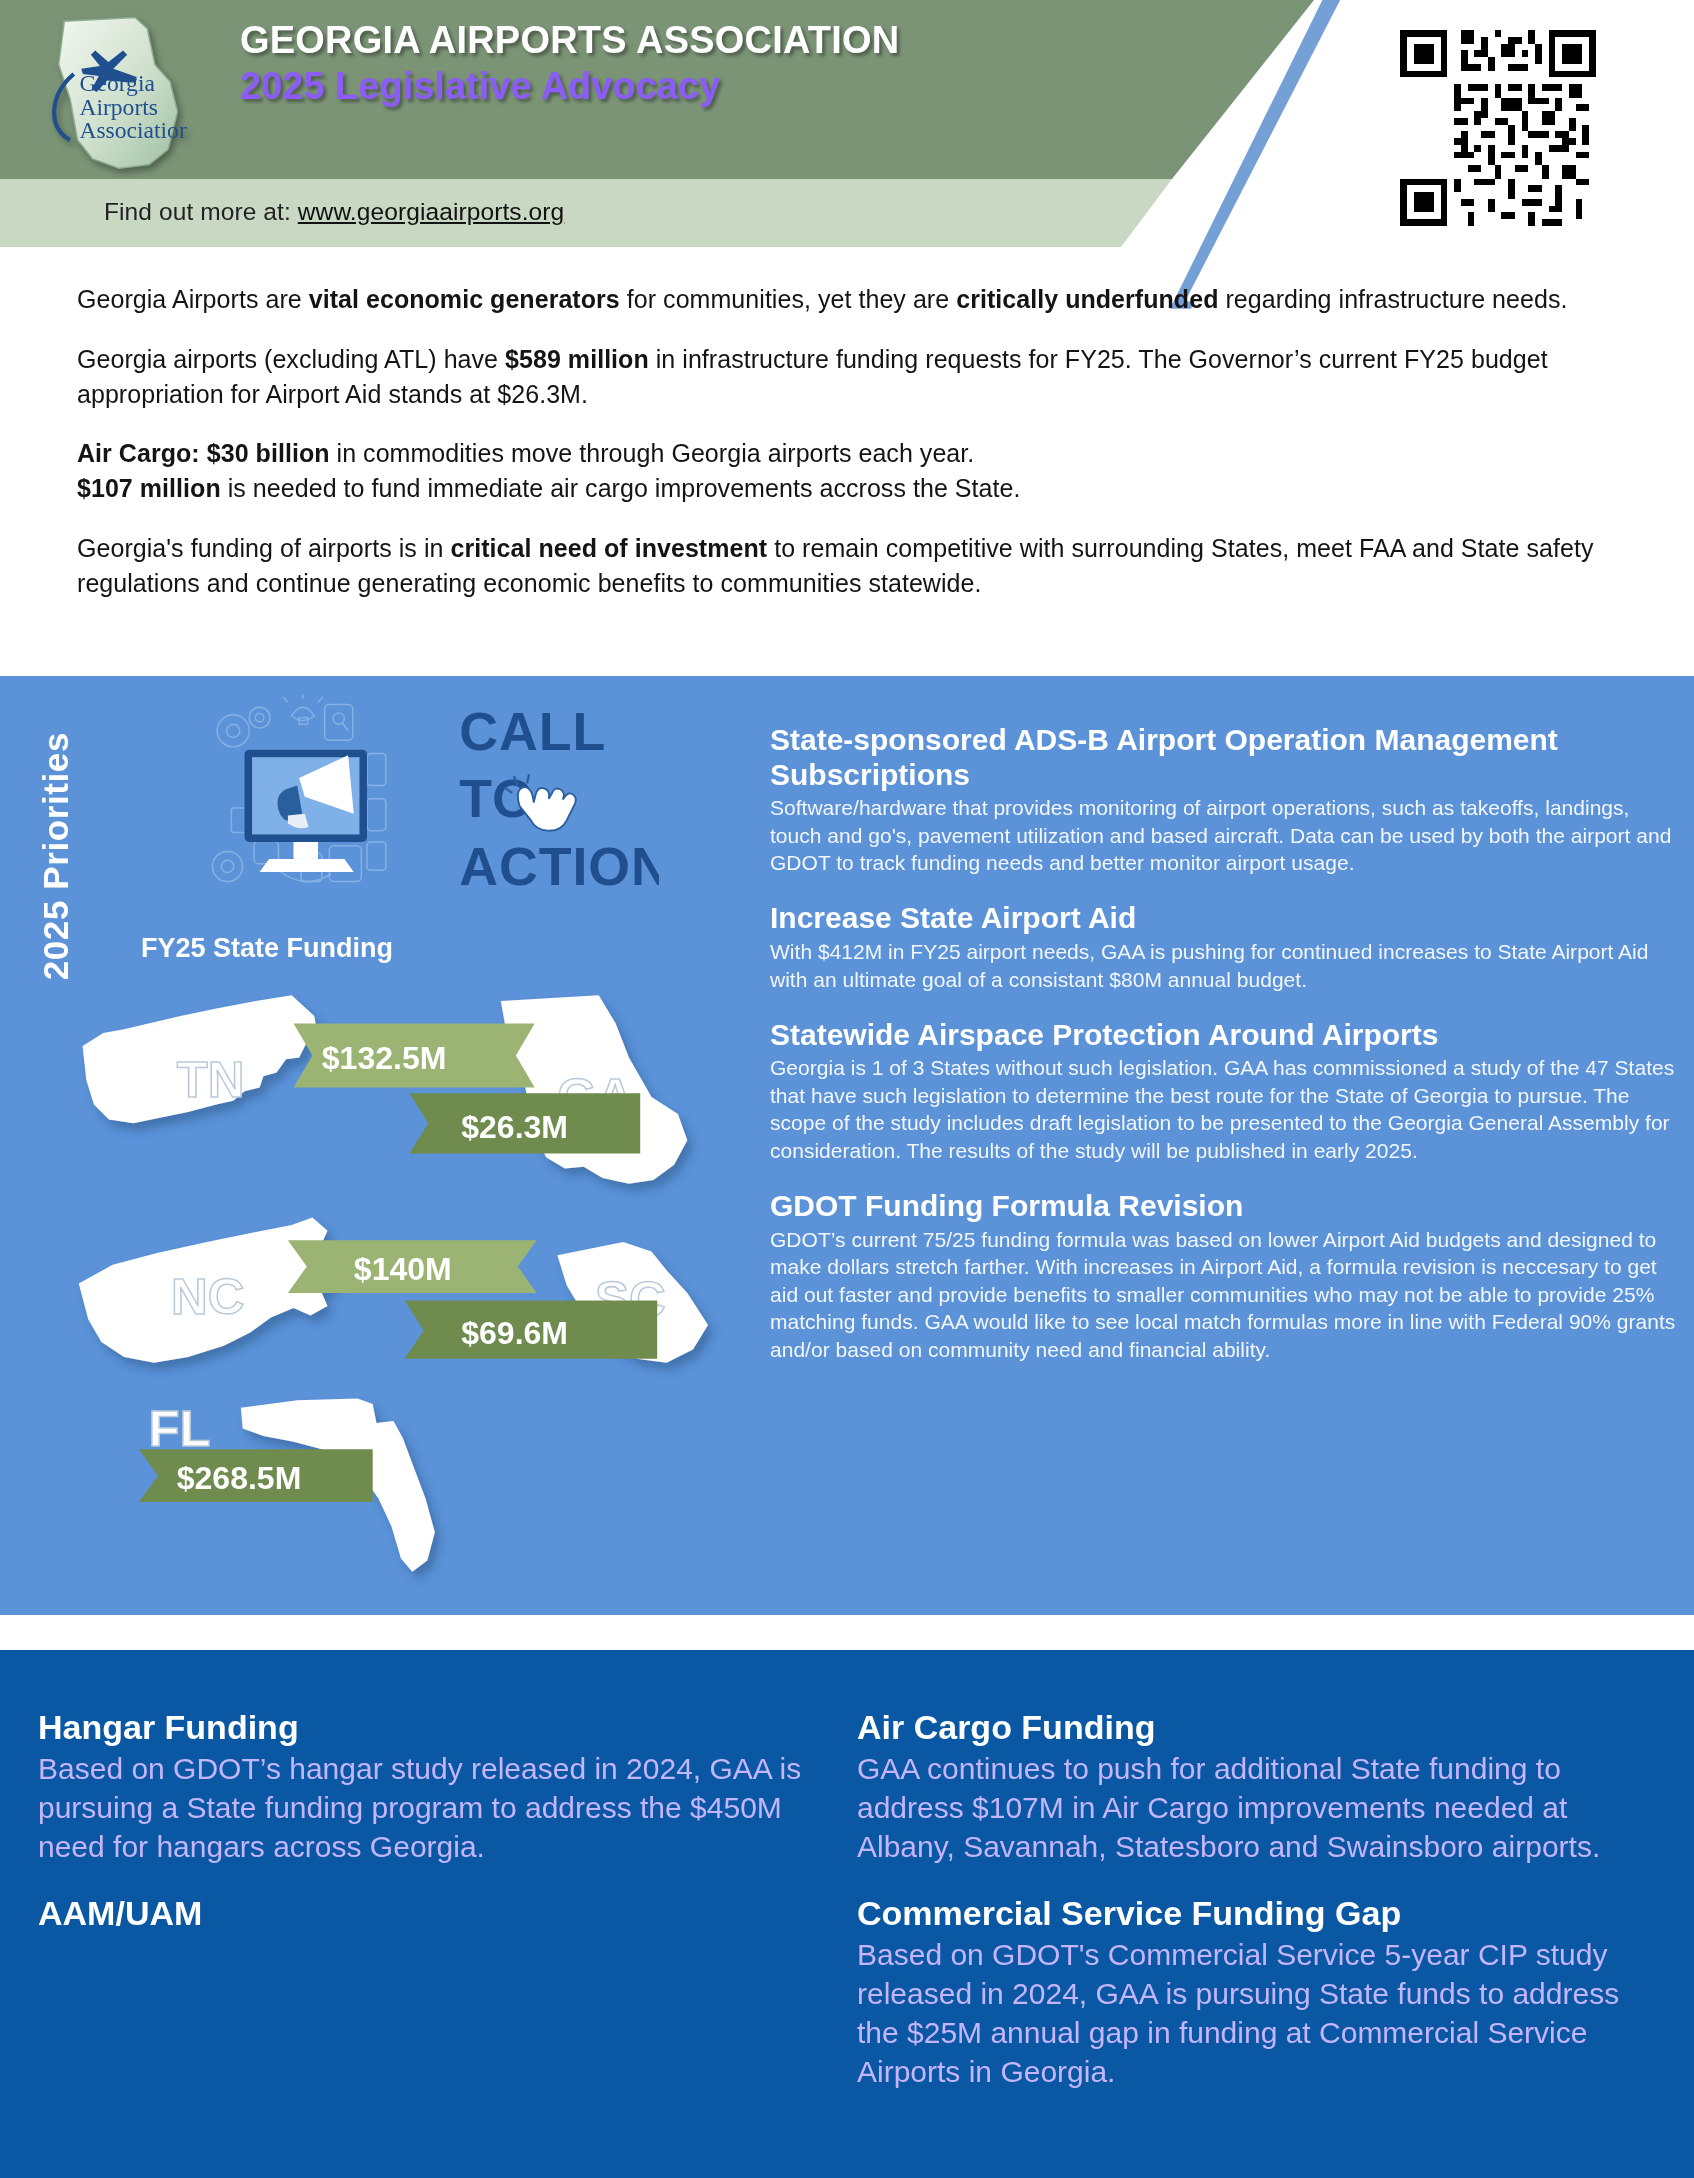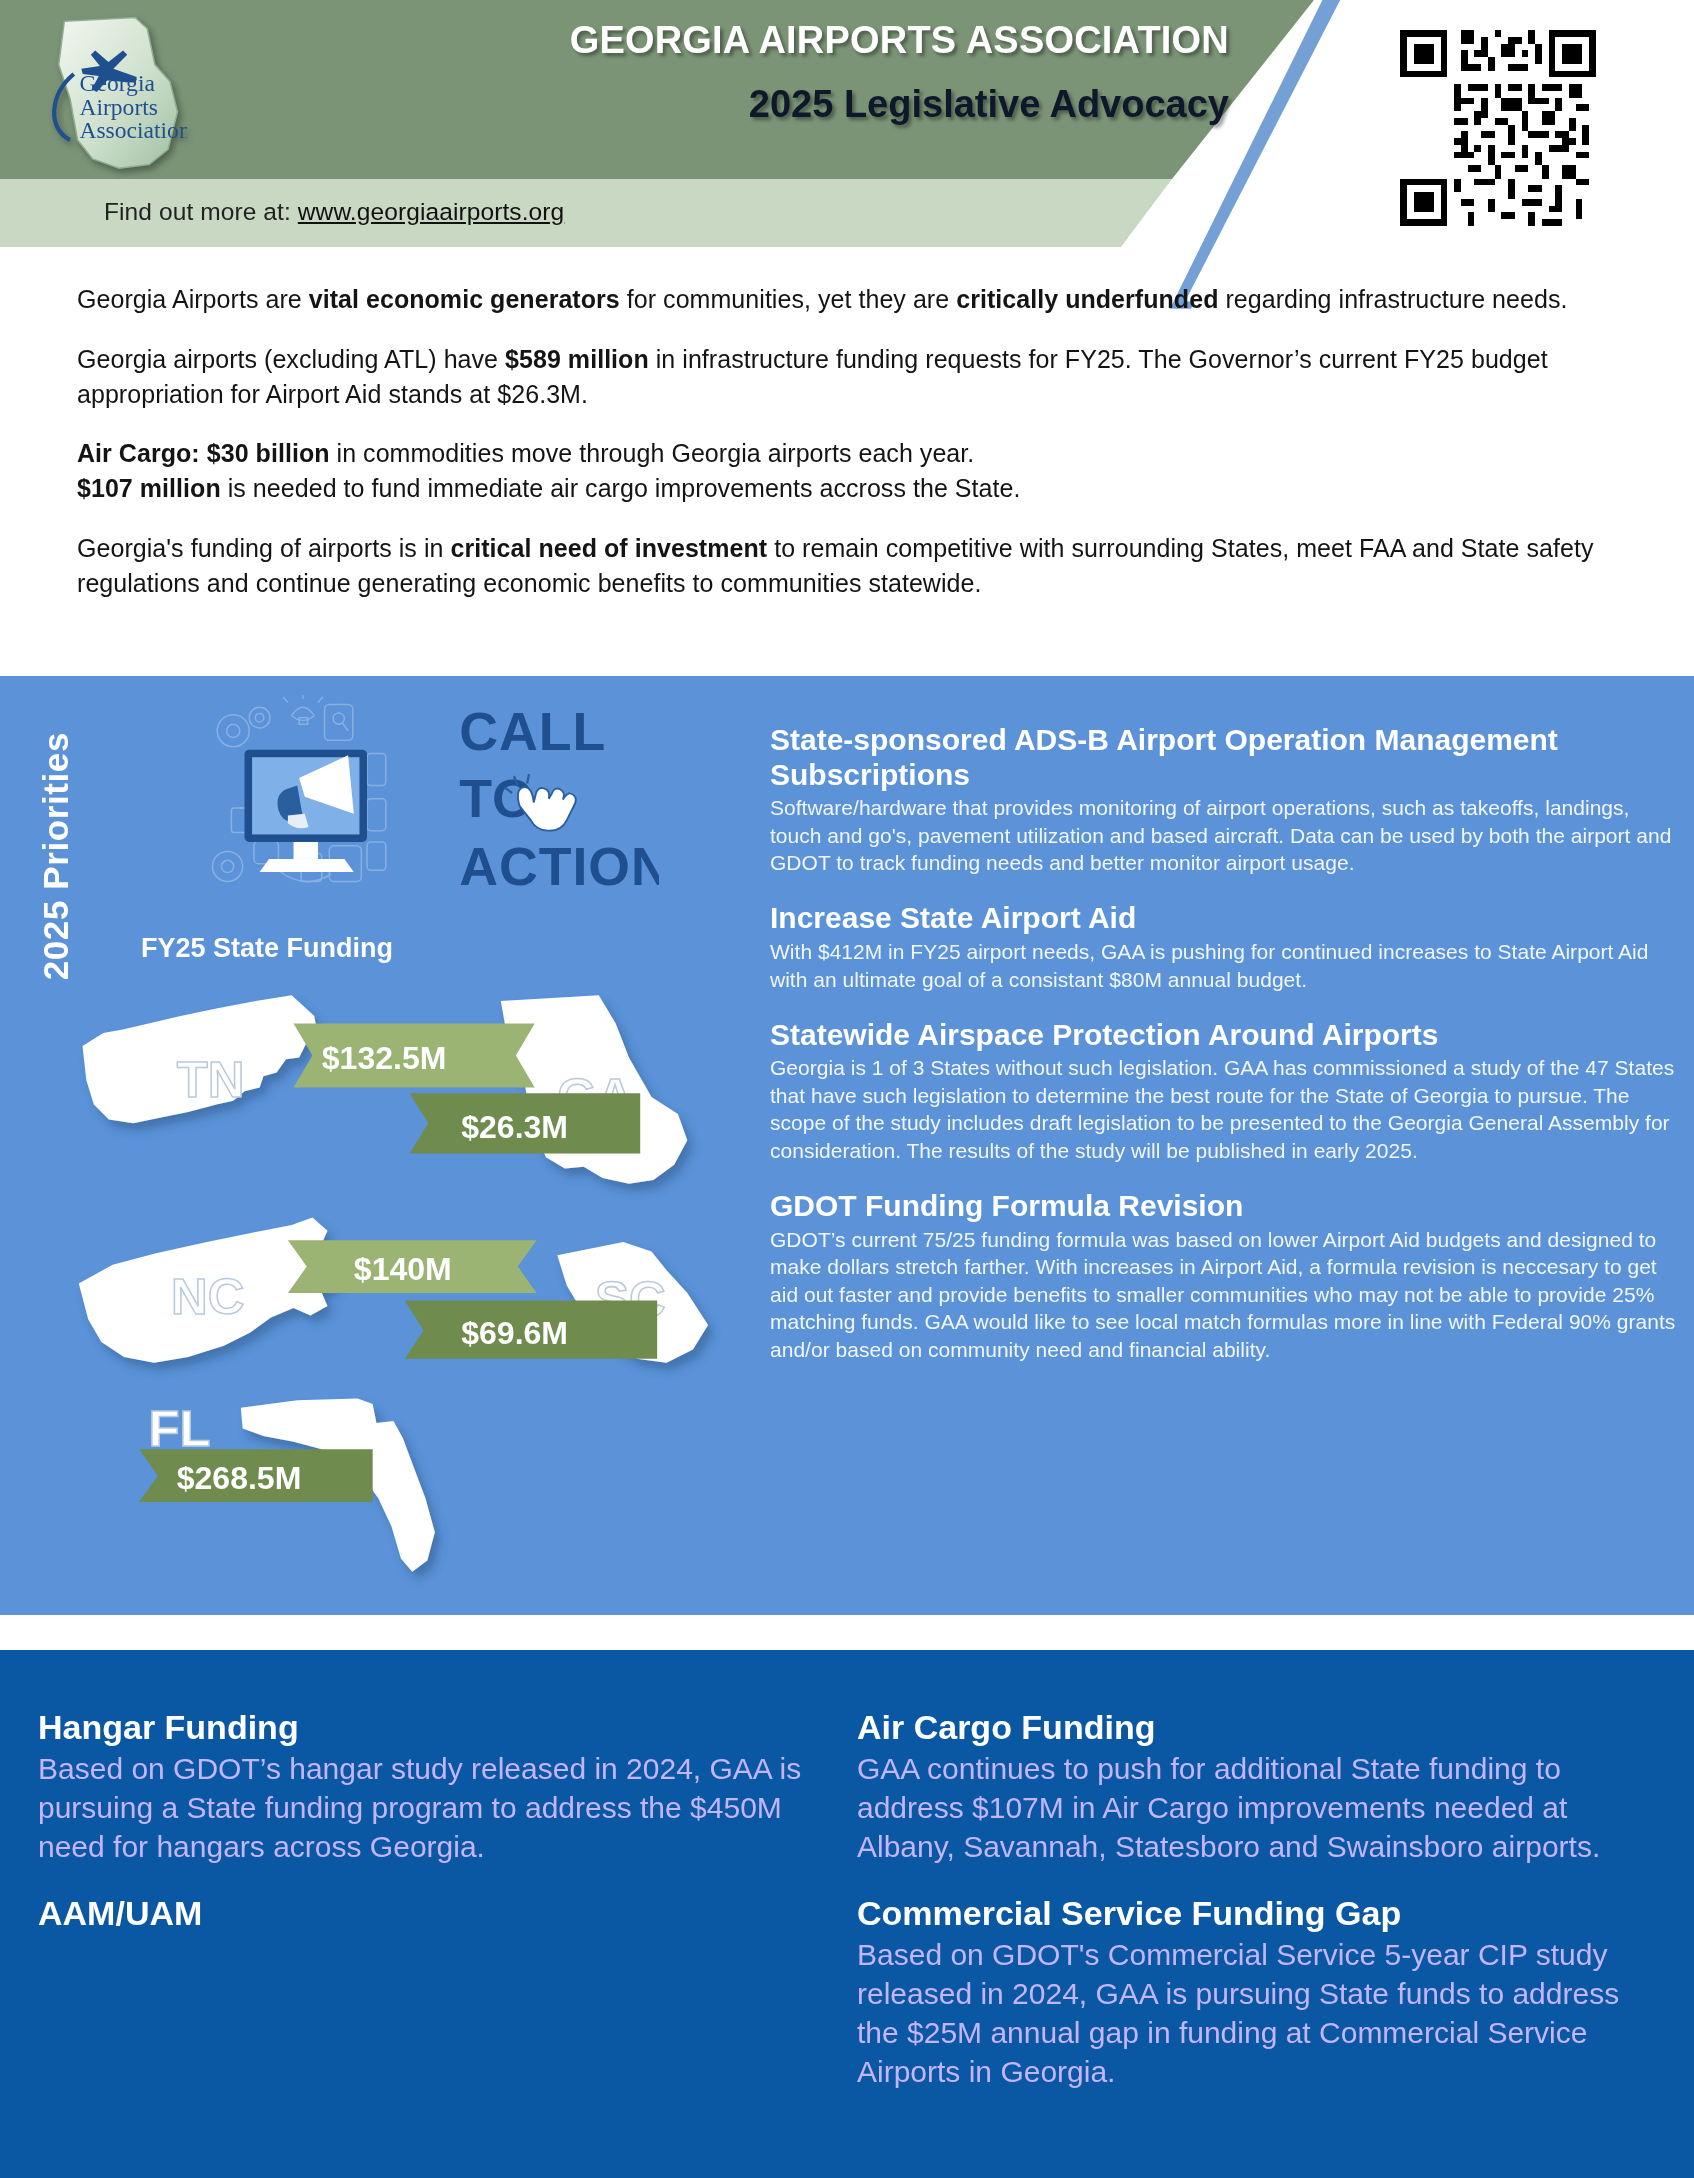--- a/index.html
+++ b/index.html
@@ -20,29 +20,29 @@
   .header-band {
     position: absolute; left: 0; top: 179px; width: 1695px; height: 68px;
     background: #c9d8c2;
     clip-path: polygon(0 0, 1172px 0, 1121px 68px, 0 68px);
   }
   .logo {
     position: absolute; left: 36px; top: 7.5px; width: 151px; height: 165px;
   }
   .logo svg { display: block; filter: drop-shadow(3.8px 4.7px 3.8px rgba(0,0,0,.35)); }
   .header-title-wrap {
-    position: absolute; left: 240px; top: 19px; width: 989px; text-align: right;
+    position: absolute; left: 240px; top: 19px; width: 989px;
   }
   .header-line1 {
     font-size: 38px; font-weight: bold; color: #ffffff; letter-spacing: 0.2px;
     text-shadow: 2.8px 2.8px 3.8px rgba(0,0,0,.38); line-height: 1.12;
   }
   .header-line2 {
-    font-size: 38px; font-weight: bold; color: #0f172a;
-    text-shadow: 2.8px 2.8px 3.8px rgba(0,0,0,.38); line-height: 1.18; margin-top: 20px;
+    font-size: 38px; font-weight: bold; color: #8b5cf6;
+    text-shadow: 2.8px 2.8px 3.8px rgba(0,0,0,.38); line-height: 1.18; margin-top: 2px;
   }
   .findout {
     position: absolute; left: 104px; top: 198px;
     font-size: 24.5px; color: #222; letter-spacing: 0.1px;
   }
   .findout .lnk { text-decoration: underline; color: #111; }
 
   
   .qr-panel {
     position: absolute; left: 1185px; top: -9.4px; width: 527px; height: 311px;

